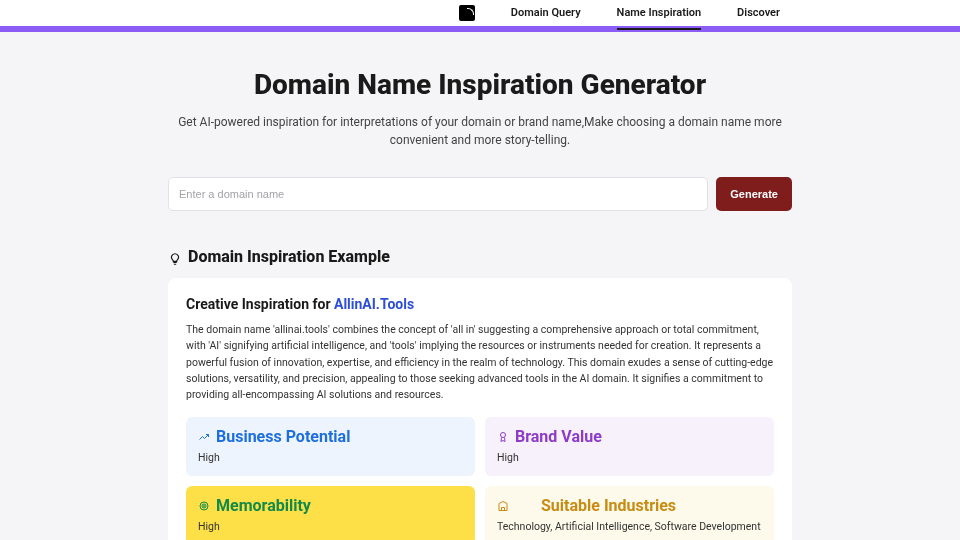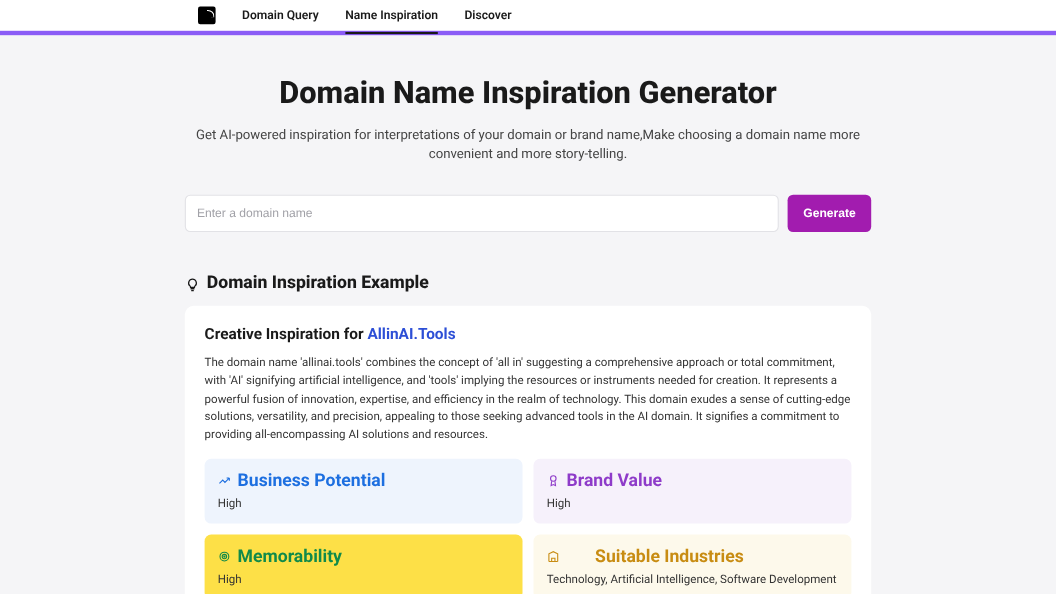--- a/index.html
+++ b/index.html
@@ -1,28 +1,28 @@
 <!DOCTYPE html>
 <html><head>
 <meta charset="utf-8">
 <style>
 * { margin: 0; padding: 0; box-sizing: border-box; }
 body { font-family: -apple-system, BlinkMacSystemFont, "Segoe UI", Roboto, sans-serif; background: #f5f5f7; color: #1a1a1a; }
-.topbar { background: #fff; border-bottom: 4px solid #8b5cf6; height: 32px; display: flex; align-items: center; padding: 0 180px; gap: 24px; }
+.topbar { background: #fff; border-bottom: 6px solid #8b5cf6; height: 32px; display: flex; align-items: center; padding: 0 180px; gap: 36px; justify-content: flex-end; }
 .logo { width: 16px; height: 16px; background: #000; border-radius: 2px; position: relative; overflow: hidden; }
 .logo::after { content: ""; position: absolute; right: 1px; top: 3px; width: 6px; height: 6px; border: 1.5px solid #fff; border-left: none; border-bottom: none; border-radius: 0 6px 0 0; }
 .nav-item { font-size: 11px; font-weight: 600; color: #1a1a1a; padding: 9px 0; cursor: pointer; border-bottom: 2px solid transparent; }
 .nav-item.active { border-bottom: 2px solid #1a1a1a; }
 .container { max-width: 624px; margin: 0 auto; padding: 36px 0 20px; }
 .page-title { font-size: 28px; font-weight: 800; text-align: center; margin-bottom: 12px; }
 .page-sub { font-size: 12px; text-align: center; color: #444; line-height: 1.5; margin-bottom: 28px; }
 .search-row { display: flex; gap: 8px; margin-bottom: 28px; }
 .search-input { flex: 1; height: 34px; border: 1px solid #e2e2e6; border-radius: 5px; padding: 16px 10px; font-size: 11px; color: #333; background: #fff; }
 .search-input::placeholder { color: #a2a2a8; }
-.gen-btn { height: 34px; padding: 0 14px; background: #a21caf; color: #fff; border: none; border-radius: 5px; font-size: 11px; font-weight: 600; cursor: pointer; }
+.gen-btn { height: 34px; padding: 0 14px; background: #7f1d1d; color: #fff; border: none; border-radius: 5px; font-size: 11px; font-weight: 600; cursor: pointer; }
 .example-heading { display: flex; align-items: flex-end; gap: 6px; margin-bottom: 12px; margin-top: 36px; }
 .example-heading svg { width: 14px; height: 14px; }
 .example-heading h2 { font-size: 16px; font-weight: 800; }
 .card { background: #fff; border-radius: 8px; padding: 18px 18px 14px; }
 .insp-title { font-size: 14px; font-weight: 700; margin-bottom: 10px; }
 .insp-title .brand { color: #2d4fd6; font-weight: 700; }
 .insp-desc { font-size: 10.5px; line-height: 1.55; color: #333; margin-bottom: 14px; }
 .grid2 { display: grid; grid-template-columns: 1fr 1fr; gap: 10px; }
 .metric { border-radius: 6px; padding: 10px 12px; }
 .m-blue { background: #eef4fd; }

